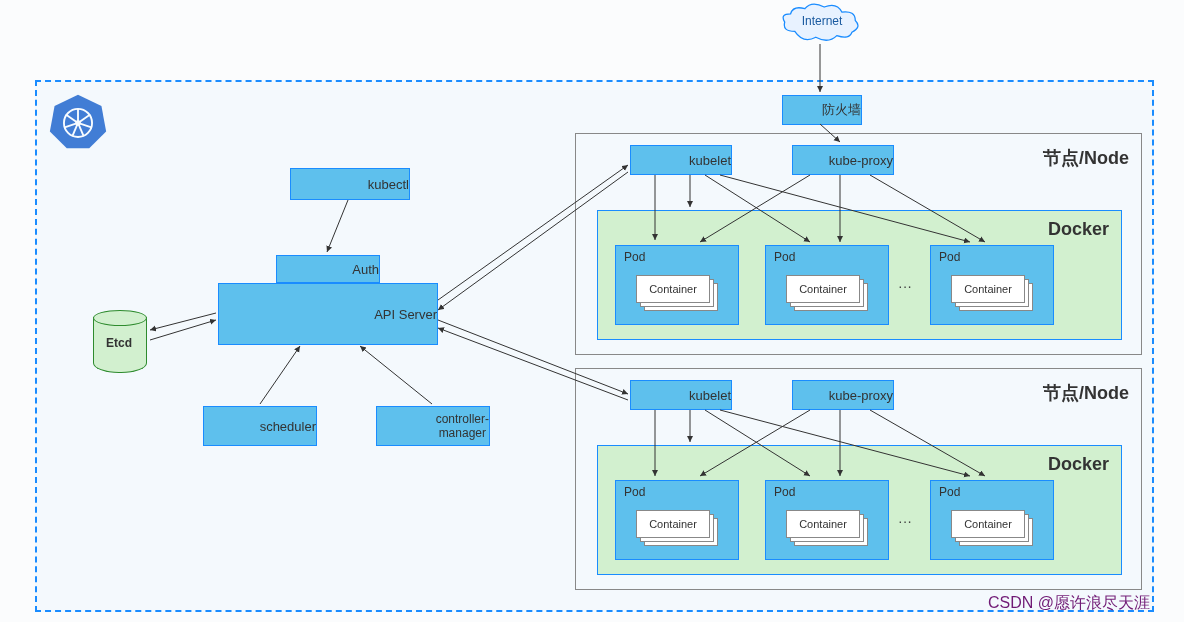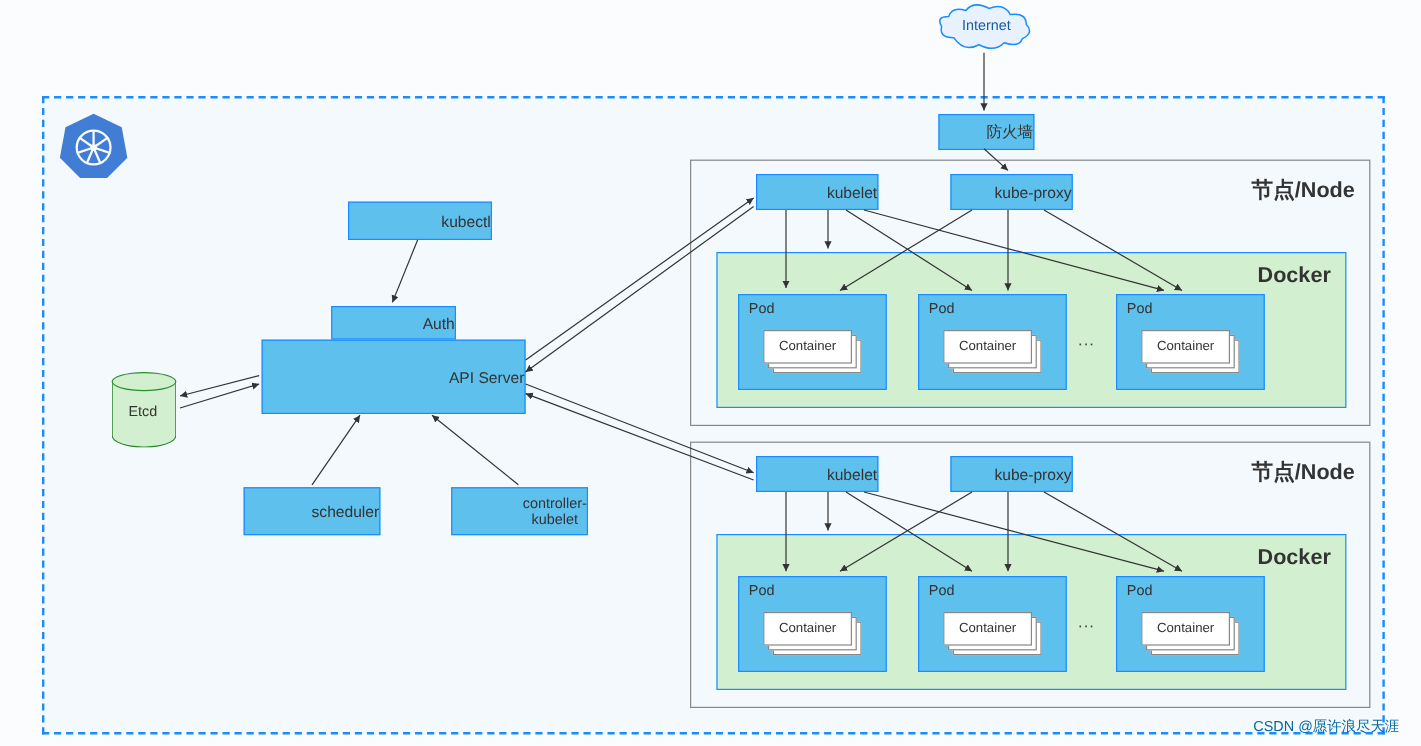--- a/index.html
+++ b/index.html
@@ -11,26 +11,26 @@
 .group-label{position:absolute;font-size:18px;color:#333}
 .docker{position:absolute;border:1px solid #1a8cff;background:#d2f0cf}
 .pod{position:absolute;border:1px solid #1a8cff;background:#5ec0ed}
 .pod-label{position:absolute;left:8px;top:4px;font-size:12px}
 .container-stack{position:absolute}
 .container-back{position:absolute;width:72px;height:26px;border:1px solid #888;background:#fff}
 .container-front{position:absolute;width:72px;height:26px;border:1px solid #888;background:#fff;display:flex;align-items:center;justify-content:center;font-size:11px}
 .etcd{position:absolute;width:52px;height:65px}
 .etcd-top{position:absolute;left:0;top:0;width:52px;height:14px;border:1px solid #2e8b2e;border-radius:50%;background:#d2f0cf;z-index:2}
 .etcd-body{position:absolute;left:0;top:7px;width:52px;height:55px;border:1px solid #2e8b2e;border-top:none;border-radius:0 0 26px 26px/0 0 10px 10px;background:#d2f0cf}
-.etcd-label{position:absolute;left:0;top:26px;width:52px;text-align:center;font-weight:normal;font-size:12px}
+.etcd-label{position:absolute;left:0;top:26px;width:52px;text-align:center;font-weight:bold;font-size:12px}
 .cloud{position:absolute;left:775px;top:2px;width:90px;height:42px}
 .cloud svg{width:100%;height:100%}
 .cloud-label{position:absolute;left:2px;top:12px;width:90px;text-align:center;font-size:12px;color:#1a5aa0}
 .k8s-icon{position:absolute;left:48px;top:92px;width:60px;height:60px}
-.watermark{position:absolute;right:18px;bottom:8px;font-size:12px;color:#0369a1}
+.watermark{position:absolute;right:34px;bottom:8px;font-size:16px;color:#701a75}
 .dots{position:absolute;font-size:14px;color:#444}
 svg.arrows{position:absolute;left:0;top:0;width:1184px;height:622px;pointer-events:none}
 </style>
 </head>
 <body>
 
 <div class="diagram">
 
   <div class="cloud">
     <svg viewBox="0 0 100 50">
@@ -79,21 +79,21 @@
 
   <div class="box" style="left:218px;top:283px;width:218px;height:60px">
       <span>API Server</span>
     </div>
 
   <div class="box" style="left:203px;top:406px;width:112px;height:38px">
       <span>scheduler</span>
     </div>
 
   <div class="box small" style="left:376px;top:406px;width:112px;height:38px;white-space:pre-line;line-height:1.2"><span>controller-
-kubelet</span></div>
+manager</span></div>
 
   <div class="group" style="left:575px;top:133px;width:565px;height:220px">
     <div class="group-label" style="right:12px;top:12px;font-weight:bold">节点/Node</div>
   </div>
   <div class="box" style="left:630px;top:145px;width:100px;height:28px">
       <span>kubelet</span>
     </div>
   <div class="box" style="left:792px;top:145px;width:100px;height:28px">
       <span>kube-proxy</span>
     </div>

